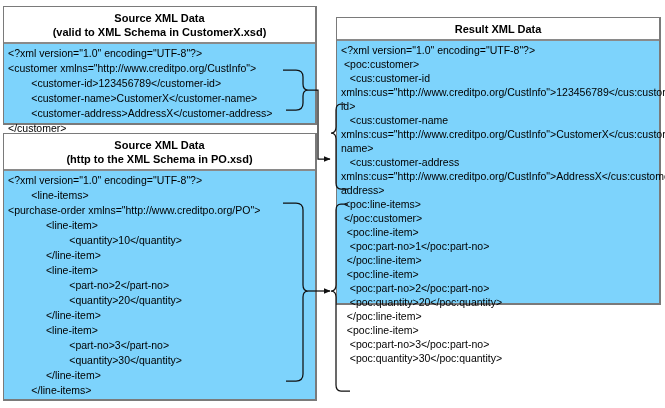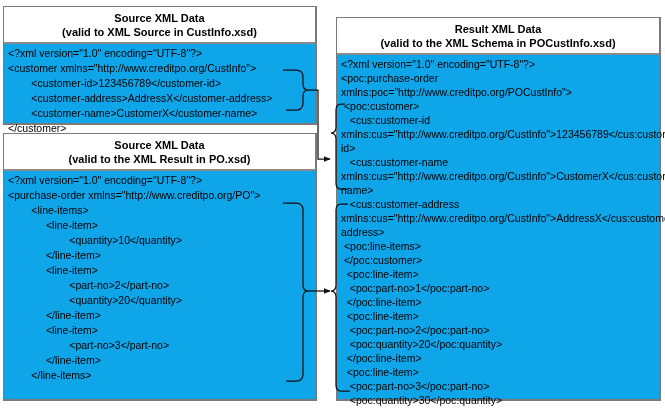--- a/index.html
+++ b/index.html
@@ -1,98 +1,97 @@
 <!DOCTYPE html>
 <html><head>
 <meta charset="utf-8">
 <style>
   html,body{margin:0;padding:0;background:#ffffff;}
   body{
     width:665px;height:408px;position:relative;overflow:hidden;
     font-family:"Liberation Sans","DejaVu Sans",sans-serif;
     color:#000000;
   }
-  .panel{position:absolute;box-sizing:border-box;background:#0ea5e9;
+  .panel{position:absolute;box-sizing:border-box;background:#7dd3fc;
          border:1px solid #7a7a7a;border-right-width:2px;border-bottom-width:2px;}
   .panel-header{box-sizing:border-box;text-align:center;font-weight:bold;
          font-size:11px;line-height:14px;padding:4px 2px 3px 2px;
          border-bottom:2px solid #8a8a8a;background:#ffffff;}
   .panel-header .l2{display:block;}
   .code{box-sizing:border-box;padding:2px 3px 2px 4px;}
   .code .ln{white-space:pre;font-family:"Liberation Sans","DejaVu Sans",sans-serif;}
 
   
   #src-cust{left:3px;top:6px;width:314px;height:119px;}
   #src-cust .code{font-size:10.5px;}
   #src-cust .code .ln{line-height:15px;}
 
   #src-po{left:3px;top:133px;width:314px;height:268px;}
   #src-po .code{font-size:10.5px;}
   #src-po .code .ln{line-height:15px;}
 
   
-  #result{left:336px;top:17px;width:325px;height:384px;}
+  #result{left:336px;top:17px;width:325px;height:288px;}
   #result .panel-header{font-size:11px;}
   #result .code{font-size:10.5px;padding-top:2px;}
   #result .code .ln{line-height:14px;white-space:pre-wrap;}
 
   
   #wires{position:absolute;left:0;top:0;width:665px;height:408px;
          pointer-events:none;}
 </style>
 </head>
 <body>
 
 <div class="panel" id="src-cust">
   <div class="panel-header">
     <span>Source XML Data</span>
-    <span class="l2">(valid to XML Source in CustInfo.xsd)</span>
+    <span class="l2">(valid to XML Schema in CustomerX.xsd)</span>
   </div>
   <div class="code">
     <div class="ln">&lt;?xml version="1.0" encoding="UTF-8"?&gt;</div>
     <div class="ln">&lt;customer xmlns="http://www.creditpo.org/CustInfo"&gt;</div>
     <div class="ln">        &lt;customer-id&gt;123456789&lt;/customer-id&gt;</div>
+    <div class="ln">        &lt;customer-name&gt;CustomerX&lt;/customer-name&gt;</div>
     <div class="ln">        &lt;customer-address&gt;AddressX&lt;/customer-address&gt;</div>
-    <div class="ln">        &lt;customer-name&gt;CustomerX&lt;/customer-name&gt;</div>
     <div class="ln">&lt;/customer&gt;</div>
   </div>
 </div>
 
 <div class="panel" id="src-po">
   <div class="panel-header">
     <span>Source XML Data</span>
-    <span class="l2">(valid to the XML Result in PO.xsd)</span>
+    <span class="l2">(http to the XML Schema in PO.xsd)</span>
   </div>
   <div class="code">
     <div class="ln">&lt;?xml version="1.0" encoding="UTF-8"?&gt;</div>
+    <div class="ln">        &lt;line-items&gt;</div>
     <div class="ln">&lt;purchase-order xmlns="http://www.creditpo.org/PO"&gt;</div>
-    <div class="ln">        &lt;line-items&gt;</div>
     <div class="ln">             &lt;line-item&gt;</div>
     <div class="ln">                     &lt;quantity&gt;10&lt;/quantity&gt;</div>
     <div class="ln">             &lt;/line-item&gt;</div>
     <div class="ln">             &lt;line-item&gt;</div>
     <div class="ln">                     &lt;part-no&gt;2&lt;/part-no&gt;</div>
     <div class="ln">                     &lt;quantity&gt;20&lt;/quantity&gt;</div>
     <div class="ln">             &lt;/line-item&gt;</div>
     <div class="ln">             &lt;line-item&gt;</div>
     <div class="ln">                     &lt;part-no&gt;3&lt;/part-no&gt;</div>
+    <div class="ln">                     &lt;quantity&gt;30&lt;/quantity&gt;</div>
     <div class="ln">             &lt;/line-item&gt;</div>
     <div class="ln">        &lt;/line-items&gt;</div>
 
   </div>
 </div>
 
 <div class="panel" id="result">
   <div class="panel-header">
     <span>Result XML Data</span>
-    <span class="l2">(valid to the XML Schema in POCustInfo.xsd)</span>
   </div>
   <div class="code">
     <div class="ln">&lt;?xml version="1.0" encoding="UTF-8"?&gt;</div>
-    <div class="ln">&lt;poc:purchase-order xmlns:poc="http://www.creditpo.org/POCustInfo"&gt;</div>
     <div class="ln"> &lt;poc:customer&gt;</div>
     <div class="ln">   &lt;cus:customer-id xmlns:cus="http://www.creditpo.org/CustInfo"&gt;123456789&lt;/cus:customer-id&gt;</div>
     <div class="ln">   &lt;cus:customer-name xmlns:cus="http://www.creditpo.org/CustInfo"&gt;CustomerX&lt;/cus:customer-name&gt;</div>
     <div class="ln">   &lt;cus:customer-address xmlns:cus="http://www.creditpo.org/CustInfo"&gt;AddressX&lt;/cus:customer-address&gt;</div>
     <div class="ln"> &lt;poc:line-items&gt;</div>
     <div class="ln"> &lt;/poc:customer&gt;</div>
     <div class="ln">  &lt;poc:line-item&gt;</div>
     <div class="ln">   &lt;poc:part-no&gt;1&lt;/poc:part-no&gt;</div>
     <div class="ln">  &lt;/poc:line-item&gt;</div>
     <div class="ln">  &lt;poc:line-item&gt;</div>

